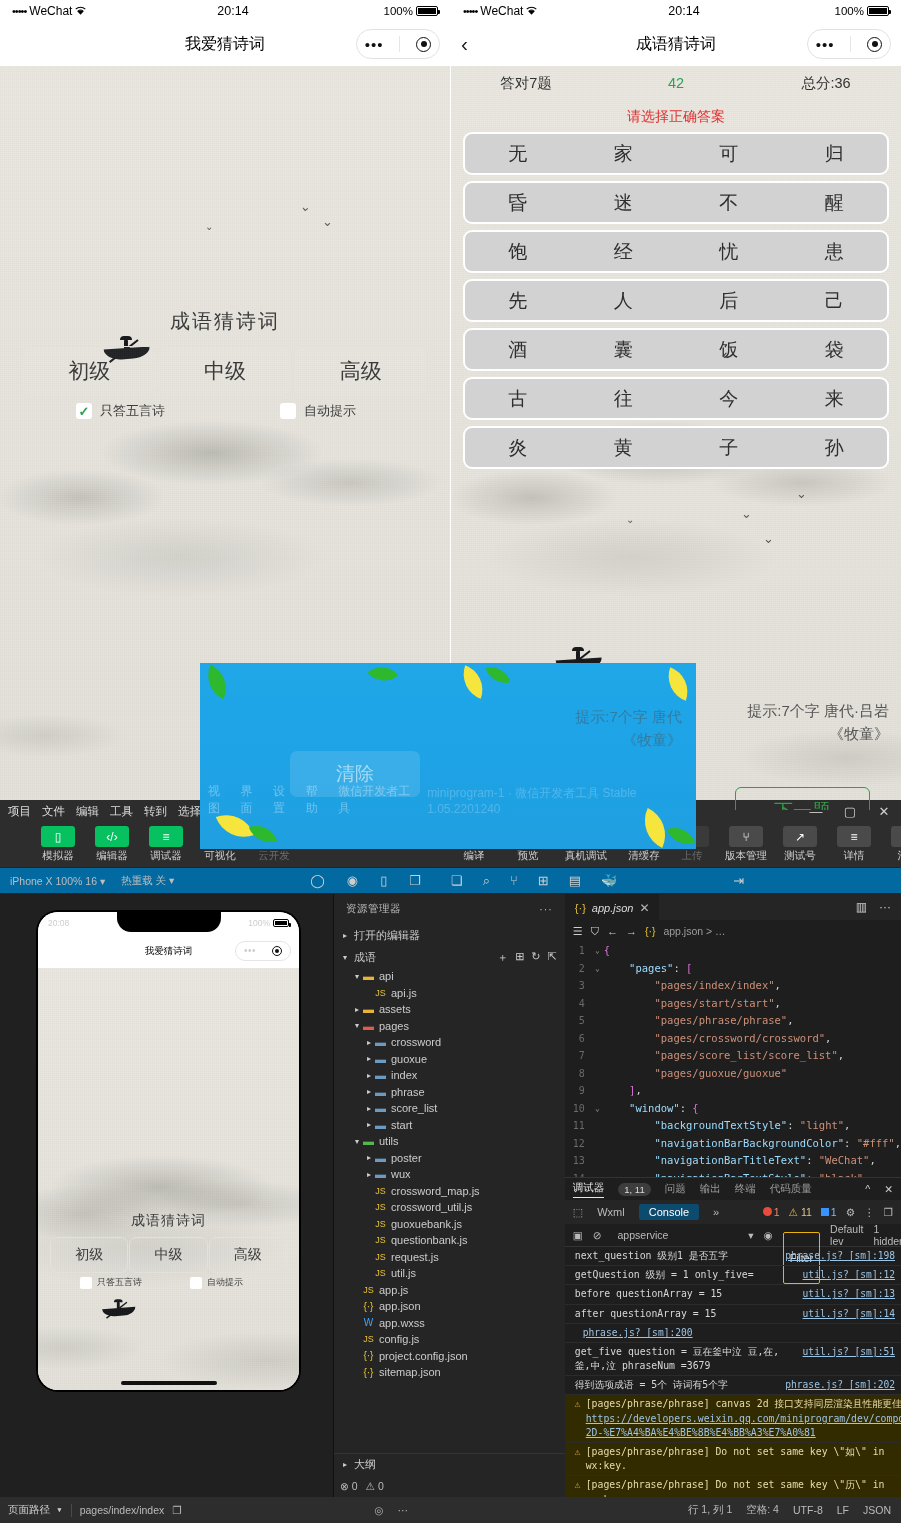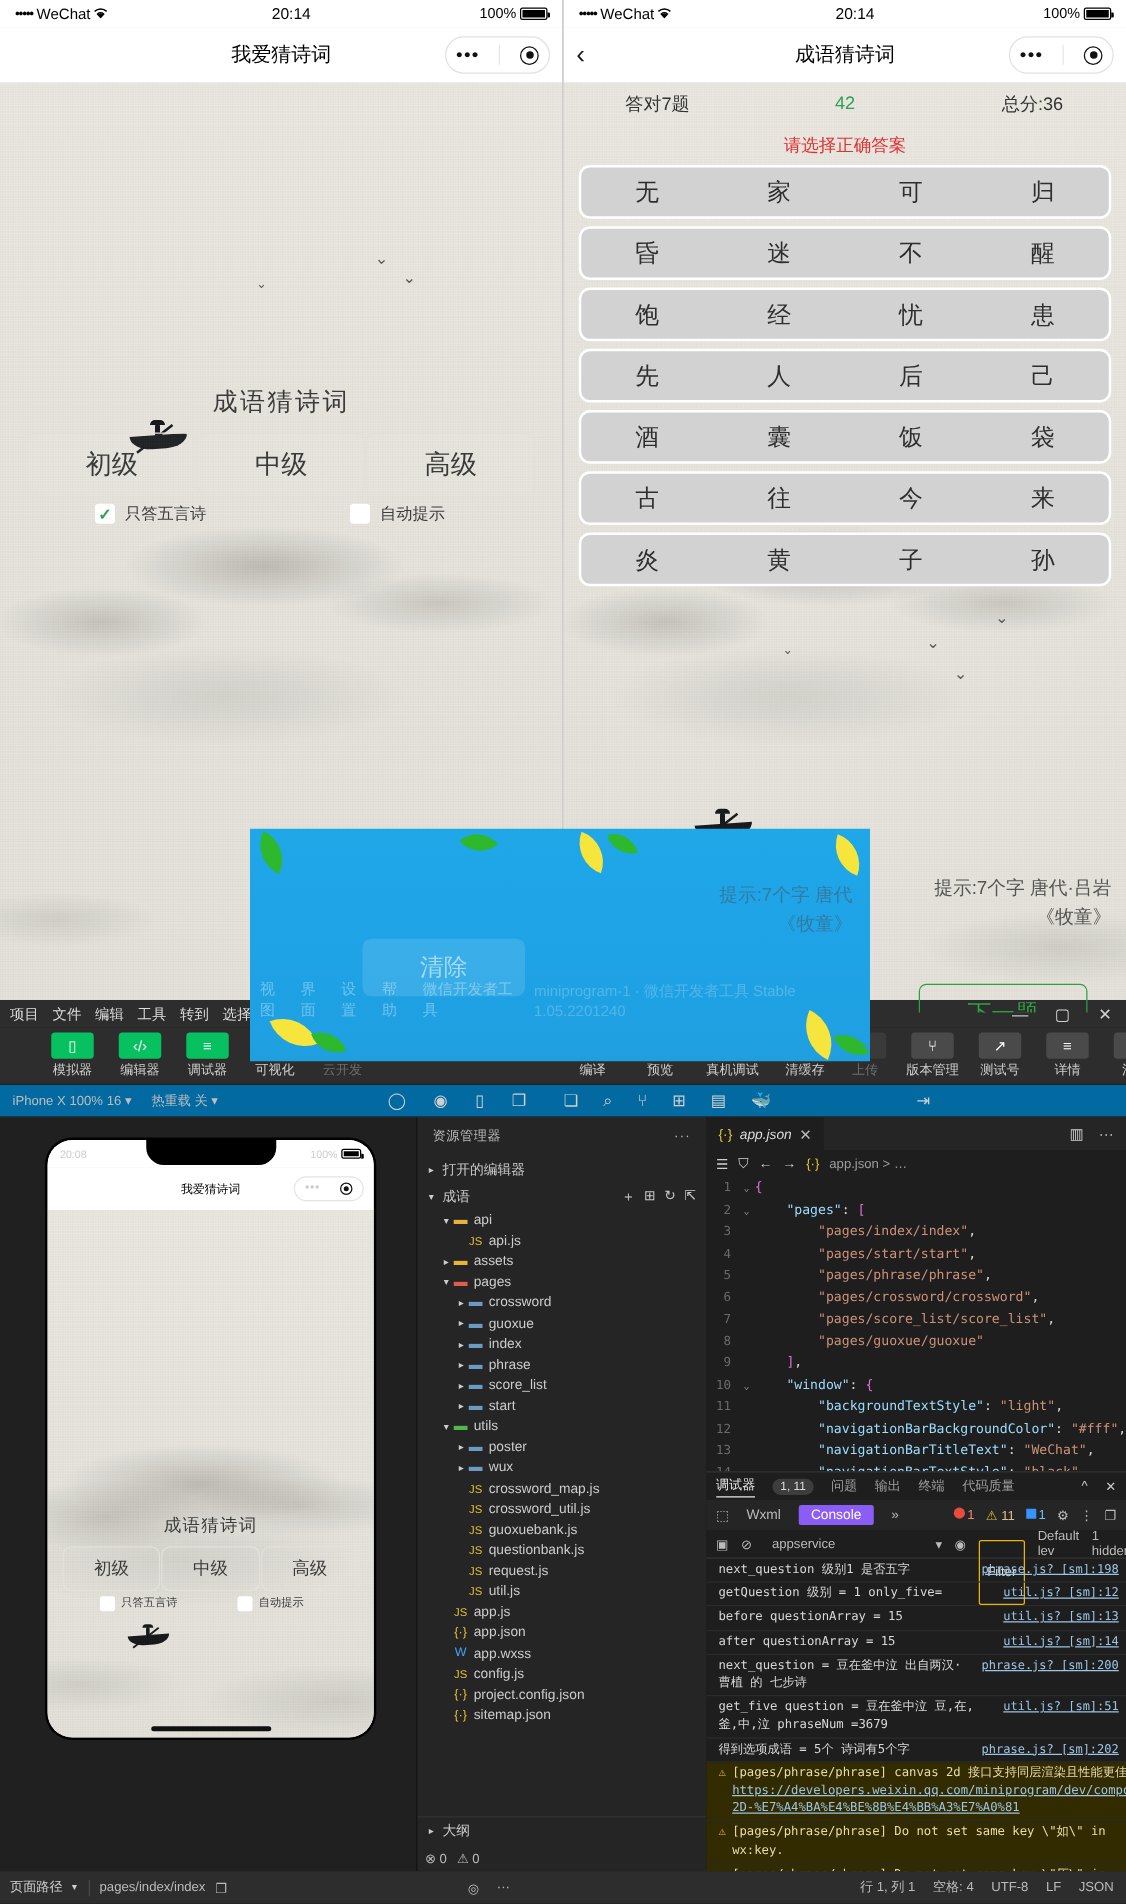--- a/index.html
+++ b/index.html
@@ -301,21 +301,21 @@
     background: #1e1e1e; border-top: 1px solid #333;
   }
   .dbg-tabs { height: 22px; display:flex; align-items:center; gap:14px; padding-left:8px; font-size:10.5px; color:#9d9d9d; position:relative;}
   .dbg-tabs .act { color:#e7e7e7; border-bottom: 1px solid #e7e7e7; padding-bottom: 2px;}
   .dbg-badge { background:#3d3d3d; border-radius:9px; padding:1px 6px; font-size:9.5px; color:#ddd;}
   .dbg-tabs .r { position:absolute; right:8px; display:flex; gap:14px; color:#ccc;}
   .dbg-bar2 {
     height: 24px; display:flex; align-items:center; gap:14px; padding-left:8px;
     background:#252526; font-size:11px; color:#bbb; position:relative;
   }
-  .dbg-bar2 .sel { background:#8b5cf6; color:#fff; padding: 2px 10px; border-radius:2px;}
+  .dbg-bar2 .sel { background:#0c4a6e; color:#fff; padding: 2px 10px; border-radius:2px;}
   .dbg-counts { position:absolute; right:8px; display:flex; align-items:center; gap:9px; font-size:10.5px;}
   .cnt-err { color:#f48771; } .cnt-warn { color:#e2c08d;} .cnt-info { color:#75beff;}
   .dot-e { display:inline-block; width:9px;height:9px;border-radius:50%;background:#e74c3c; margin-right:2px;}
   .tri-w { color:#e2b93d; }
   .sq-i { display:inline-block; width:8px;height:8px;background:#3794ff; margin-right:2px;}
   .dbg-bar3 {
     height: 23px; display:flex; align-items:center; gap:10px; padding-left:8px;
     background:#1e1e1e; font-size:10.5px; color:#bbb; border-bottom:1px solid #333;
   }
   .dbg-bar3 .box { border:1px solid #eab308; padding:19px 6px; border-radius:2px; color:#ddd;margin-top:45px;}
@@ -931,21 +931,20 @@
               </div>
               <div class="log">
                 <span class="msg">before questionArray = 15</span>
                 <span class="src">util.js? [sm]:13</span>
               </div>
               <div class="log">
                 <span class="msg">after questionArray = 15</span>
                 <span class="src">util.js? [sm]:14</span>
               </div>
               <div class="log">
-                <span class="msg">next_question  = 豆在釜中泣 出自两汉·曹植 的 七步诗</span>
                 <span class="src">phrase.js? [sm]:200</span>
               </div>
               <div class="log">
                 <span class="msg">get_five question = 豆在釜中泣 豆,在,釜,中,泣 phraseNum =3679</span>
                 <span class="src">util.js? [sm]:51</span>
               </div>
               <div class="log">
                 <span class="msg">得到选项成语 = 5个 诗词有5个字</span>
                 <span class="src">phrase.js? [sm]:202</span>
               </div>

